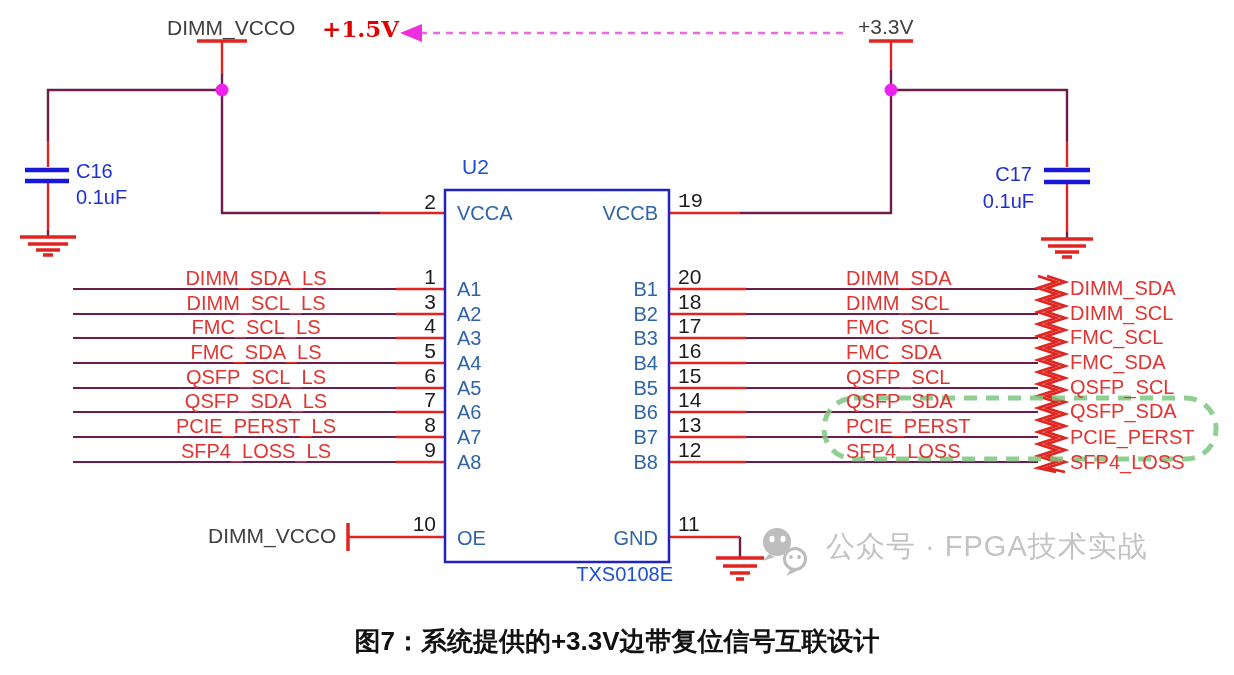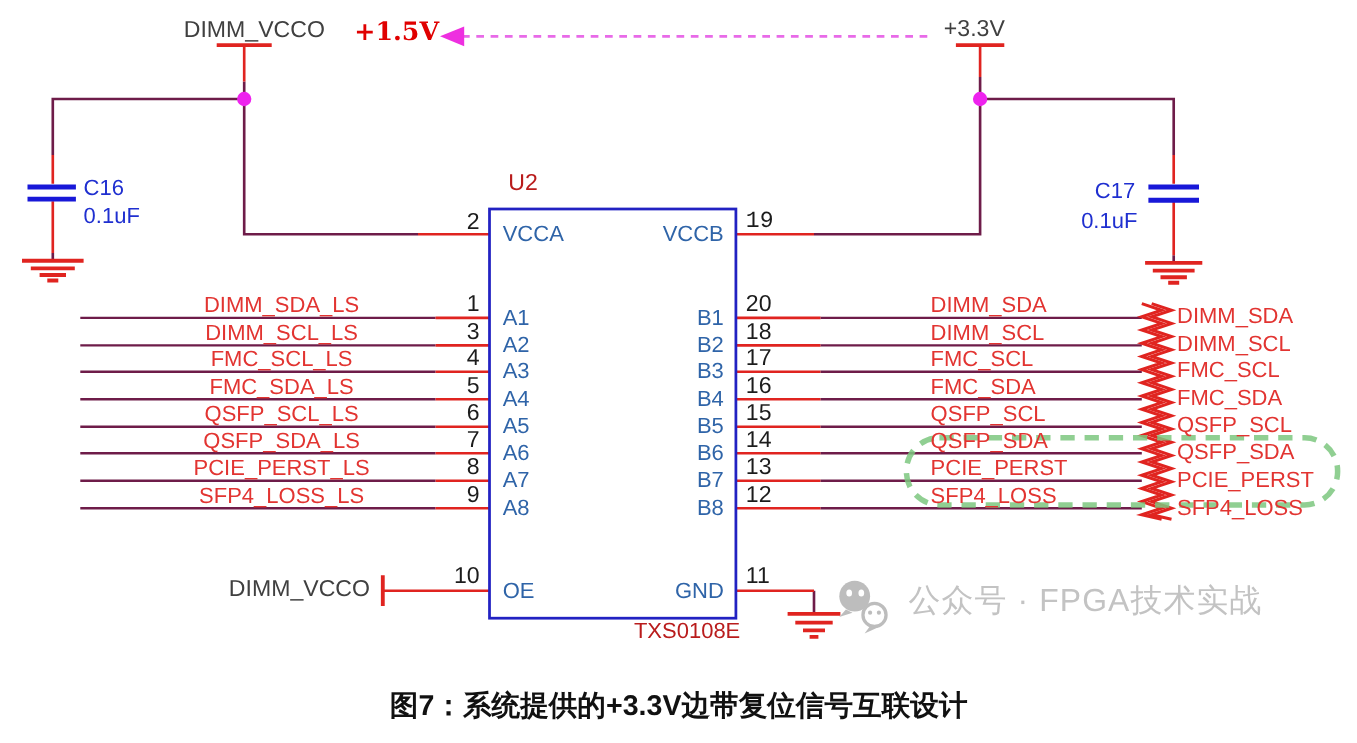--- a/index.html
+++ b/index.html
@@ -8,21 +8,21 @@
   #gfx{position:absolute;left:0;top:0;}
   .t{position:absolute;white-space:nowrap;line-height:1.15;}
   .sigL{color:#e23431;font-size:20px;left:146px;width:220px;text-align:center;}
   .sigR{color:#e23431;font-size:20px;left:846px;}
   .off{color:#e23431;font-size:20px;left:1070px;}
   .pinL{color:#1c1c1c;font-size:21px;right:798px;width:60px;text-align:right;}
   .pinR{color:#1c1c1c;font-size:21px;left:678px;}
   .pa{color:#2f64a8;font-size:20px;left:457px;}
   .pb{color:#2f64a8;font-size:20px;right:576px;text-align:right;}
   .blk{color:#404040;font-size:21px;}
-  .ref{color:#b91c1c;font-size:21px;}
+  .ref{color:#1d4ed8;font-size:21px;}
   .capl{color:#1f2fd0;font-size:20px;}
   .v15{color:#e00000;font-size:23px;font-weight:bold;font-family:"DejaVu Serif",serif;}
   .wm{color:#c3c3c3;font-size:29px;letter-spacing:1px;}
   .cap{color:#111;font-size:26px;font-weight:600;left:0;width:1234px;text-align:center;}
 </style>
 </head>
 <body>
 
 <div id="canvas">
 

